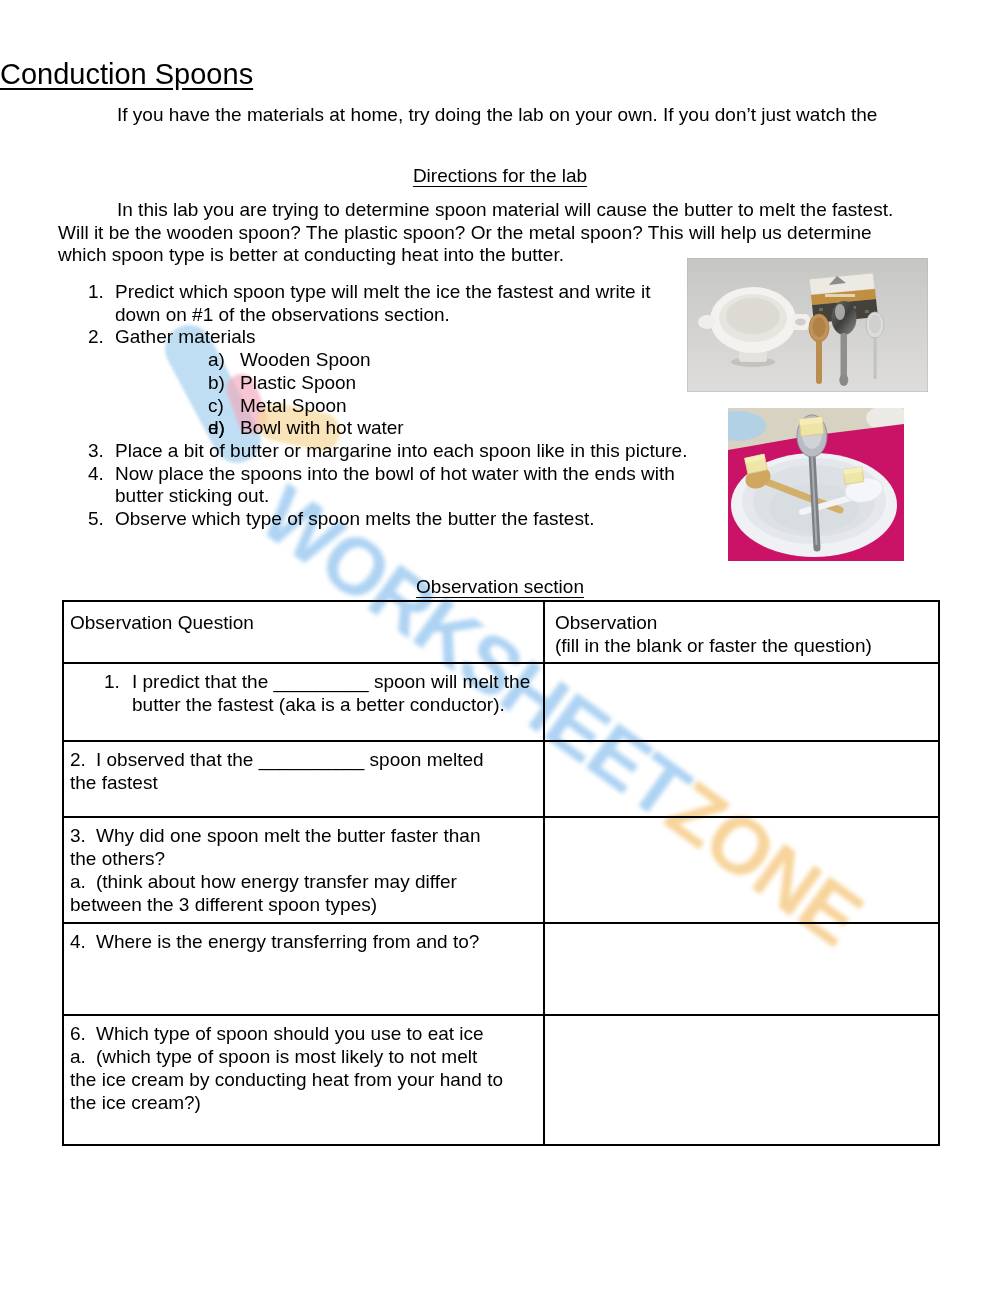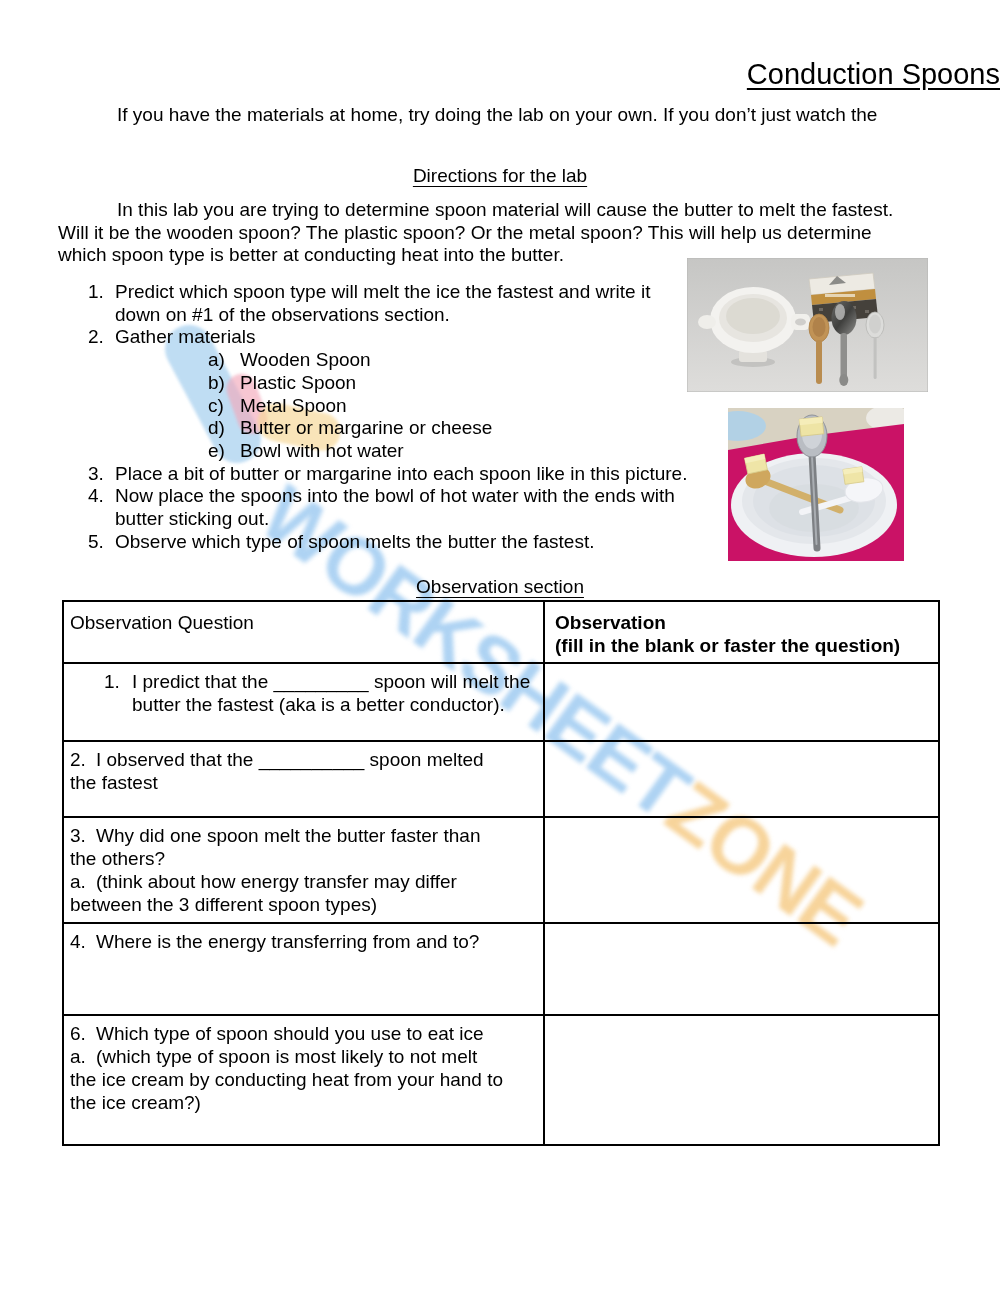--- a/index.html
+++ b/index.html
@@ -12,21 +12,21 @@
   .wm-bar-blue{left:189px;top:319px;width:48px;height:150px;background:#9ecbed;transform:rotate(-28deg);}
   .wm-bar-pink{left:232px;top:373px;width:30px;height:62px;background:#f3a9bb;transform:rotate(-20deg);}
   .wm-bar-yellow{left:257px;top:408px;width:84px;height:38px;background:#f7d795;transform:rotate(12deg);}
   .wm-text{
     position:absolute;left:298px;top:468px;transform:rotate(36deg);transform-origin:0 0;
     font-size:80px;letter-spacing:-2px;white-space:nowrap;filter:blur(2px);z-index:0;font-weight:bold;
   }
   .wm-blue{color:rgba(151,199,240,.78);}
   .wm-orange{color:rgba(246,205,138,.85);}
   
-  .title{position:absolute;top:58px;left:0;width:1000px;text-align:right;font-size:29px;z-index:1;}
+  .title{position:absolute;top:58px;left:0;width:1000px;text-align:left;font-size:29px;z-index:1;}
   .u{text-decoration:underline;text-underline-offset:4px;}
   .tblock{position:absolute;left:58px;font-size:19px;line-height:22.7px;white-space:nowrap;z-index:1;}
   .intro{top:104px;}
   .indent{padding-left:59px;}
   .heading{position:absolute;left:0;width:1000px;text-align:center;font-size:19px;z-index:1;}
   .h-directions{top:165px;}
   .h-observation{top:576px;}
   .para2{top:199px;}
   .vlink{color:#1155cc;text-decoration:underline;text-underline-offset:3px;cursor:pointer;}
   .small{font-size:16px;}
@@ -40,21 +40,21 @@
   
   .photo{position:absolute;z-index:1;line-height:0;}
   .photo1{left:687px;top:258px;width:241px;height:134px;}
   .photo2{left:728px;top:408px;width:176px;height:153px;}
   
   .otable{position:absolute;left:62px;top:600px;width:878px;border:2px solid #000;z-index:1;box-sizing:border-box;}
   .orow{display:flex;}
   .orow + .orow{border-top:2px solid #000;}
   .ocell{font-size:19px;line-height:23px;box-sizing:border-box;}
   .oleft{width:481px;border-right:2px solid #000;padding:6px 8px 4px 6px;}
-  .oright{flex:1;padding:5px 7px 4px 10px;font-weight:bold;}
+  .oright{flex:1;padding:5px 7px 4px 10px;}
   .ohead .ocell{padding-top:9px;}
   .qmk{display:inline-block;width:26px;}
   .qmk:empty{width:0;}
   .qlist .qline{position:relative;padding-left:62px;}
   .qlist .qmk{position:absolute;left:34px;top:0;width:auto;}
 </style>
 </head>
 <body>
 
 <div class="page">
@@ -78,21 +78,21 @@
     <div>which spoon type is better at conducting heat into the butter.</div>
   </div>
 
   <div class="tblock steps">
     <div class="row main"><span class="num">1.</span><span>Predict which spoon type will melt the ice the fastest and write it</span></div>
     <div class="row cont"><span>down on #1 of the observations section.</span></div>
     <div class="row main"><span class="num">2.</span><span>Gather materials</span></div>
     <div class="row subr"><span class="num">a)</span><span>Wooden Spoon</span></div>
     <div class="row subr"><span class="num">b)</span><span>Plastic Spoon</span></div>
     <div class="row subr"><span class="num">c)</span><span>Metal Spoon</span></div>
-    <div class="row subr"><span class="num">d)</span><span>Butter or margarine or cheese</span></div>
+    <div class="row subr"><span class="num">d)</span></div>
     <div class="row subr"><span class="num">e)</span><span>Bowl with hot water</span></div>
     <div class="row main"><span class="num">3.</span><span>Place a bit of butter or margarine into each spoon like in this picture.</span></div>
     <div class="row main"><span class="num">4.</span><span>Now place the spoons into the bowl of hot water with the ends with</span></div>
     <div class="row cont"><span>butter sticking out.</span></div>
     <div class="row main"><span class="num">5.</span><span>Observe which type of spoon melts the butter the fastest.</span></div>
   </div>
 
   <div class="photo photo1">
     <svg width="241" height="134" viewBox="0 0 241 134" xmlns="http://www.w3.org/2000/svg">
       <defs>

